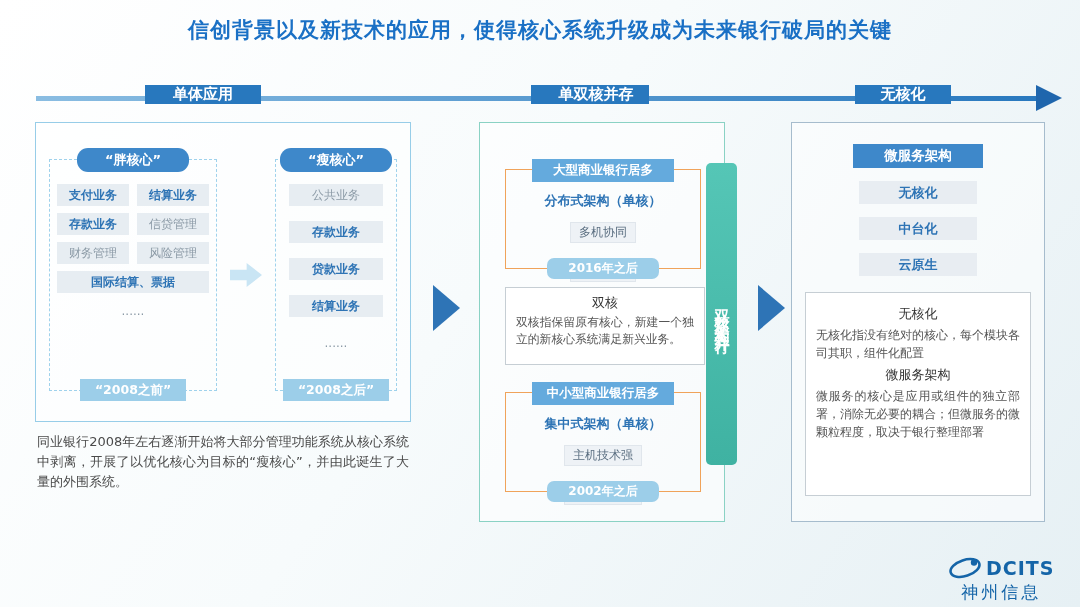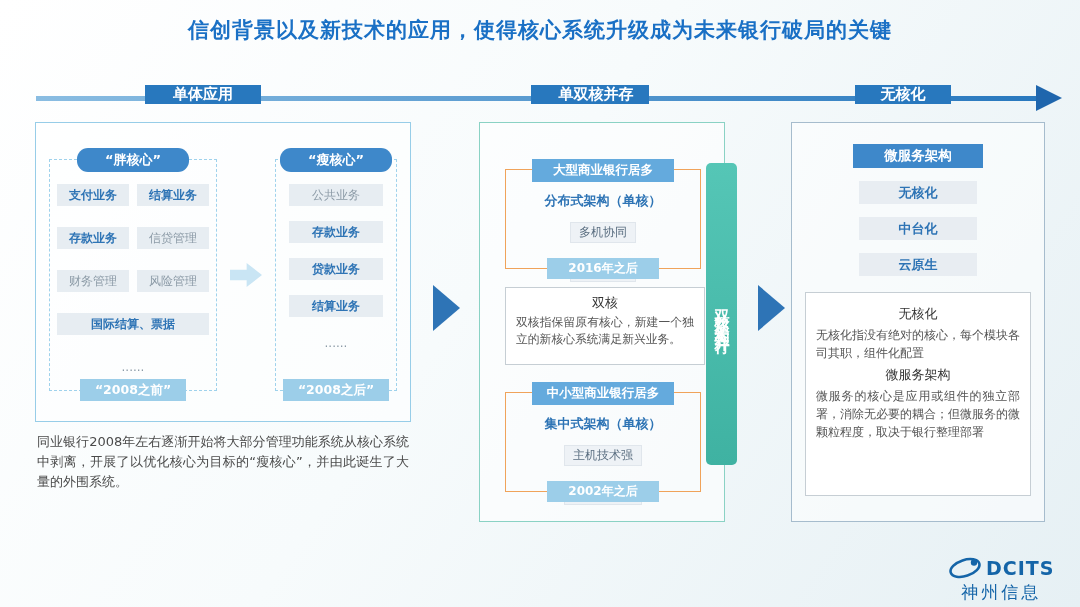--- a/index.html
+++ b/index.html
@@ -35,21 +35,21 @@
            justify-content:space-between; align-items:stretch; }
   .core-col { position:relative; border:1px dashed #9fd2ec; height:232px; padding:24px 7px 16px; }
   .core-col.fat  { width:168px; }
   .core-col.thin { width:122px; }
   .core-header { position:absolute; top:-12px; left:50%; transform:translateX(-50%);
                  width:112px; height:24px; background:#3e88ca; color:#fff; font-size:13px;
                  font-weight:bold; display:flex; align-items:center; justify-content:center;border-radius:11px; }
   .core-footer { position:absolute; bottom:-11px; left:50%; transform:translateX(-50%);
                  width:106px; height:22px; background:#9ccee9; color:#fff; font-size:12.5px;
                  font-weight:bold; display:flex; align-items:center; justify-content:center; }
-  .fat-grid  { display:grid; grid-template-columns:1fr 1fr; gap:21px 8px; }
+  .fat-grid  { display:grid; grid-template-columns:1fr 1fr; gap:7px 8px; }
   .thin-grid { display:grid; grid-template-columns:1fr; gap:15px; padding:0 6px; }
   .chip { height:22px; background:#e7edf2; font-size:12px; display:flex; align-items:center;
           justify-content:center; color:#2e74b5; font-weight:bold; white-space:nowrap; }
   .chip.muted { color:#8b9aa6; font-weight:normal; }
   .chip.span2 { grid-column:1 / span 2; }
   .chip.plain { background:transparent; color:#8b9aa6; font-weight:normal; }
   .core-arrow { align-self:center; width:32px; height:24px; background:#c9e5f4;
                 clip-path:polygon(0 28%,52% 28%,52% 0,100% 50%,52% 100%,52% 72%,0 72%); }
   .mono-desc { position:absolute; left:37px; top:432px; width:372px; font-size:13px;
                color:#4a4a4a; line-height:1.55; text-align:justify; }
@@ -68,21 +68,21 @@
   .arch-header { position:absolute; top:-11px; left:50%; transform:translateX(-50%);
                  min-width:142px; padding:0 8px; height:23px; background:#64aadd; color:#fff;
                  font-size:12.5px; font-weight:bold; display:flex; align-items:center;
                  justify-content:center; white-space:nowrap; }
   .arch-name { margin-top:22px; color:#2e74b5; font-weight:bold; font-size:13px; }
   .arch-tags { display:flex; gap:18px; margin-top:12px;flex-direction:column; }
   .tag { min-width:66px; height:21px; padding:0 8px; background:#eef2f6; border:1px solid #e0e6ec;
          color:#5a6e80; font-size:12px; display:flex; align-items:center; justify-content:center; }
   .arch-date { position:absolute; bottom:-11px; left:50%; transform:translateX(-50%);
                width:112px; height:21px; background:#9ccee9; color:#fff; font-size:12px;
-               font-weight:bold; display:flex; align-items:center; justify-content:center; }
+               font-weight:bold; display:flex; align-items:center; justify-content:center;border-radius:7px; }
   .dual-box { position:absolute; left:25px; top:164px; width:200px; height:78px;
               border:1px solid #c6ced4; background:#ffffff; padding:6px 10px; }
   .dual-title { text-align:center; font-size:13px; color:#333333; margin-bottom:2px; }
   .dual-text { font-size:11.8px; color:#555555; line-height:1.45; text-align:justify; }
   .side-bar { position:absolute; left:706px; top:163px; width:31px; height:302px;
               background:linear-gradient(180deg,#55c6b6,#3fb2a2); border-radius:5px; color:#fff;
               font-size:15px; font-weight:bold; writing-mode:vertical-rl; text-orientation:upright;
               display:flex; align-items:center; justify-content:center; letter-spacing:5px; }
 
   

